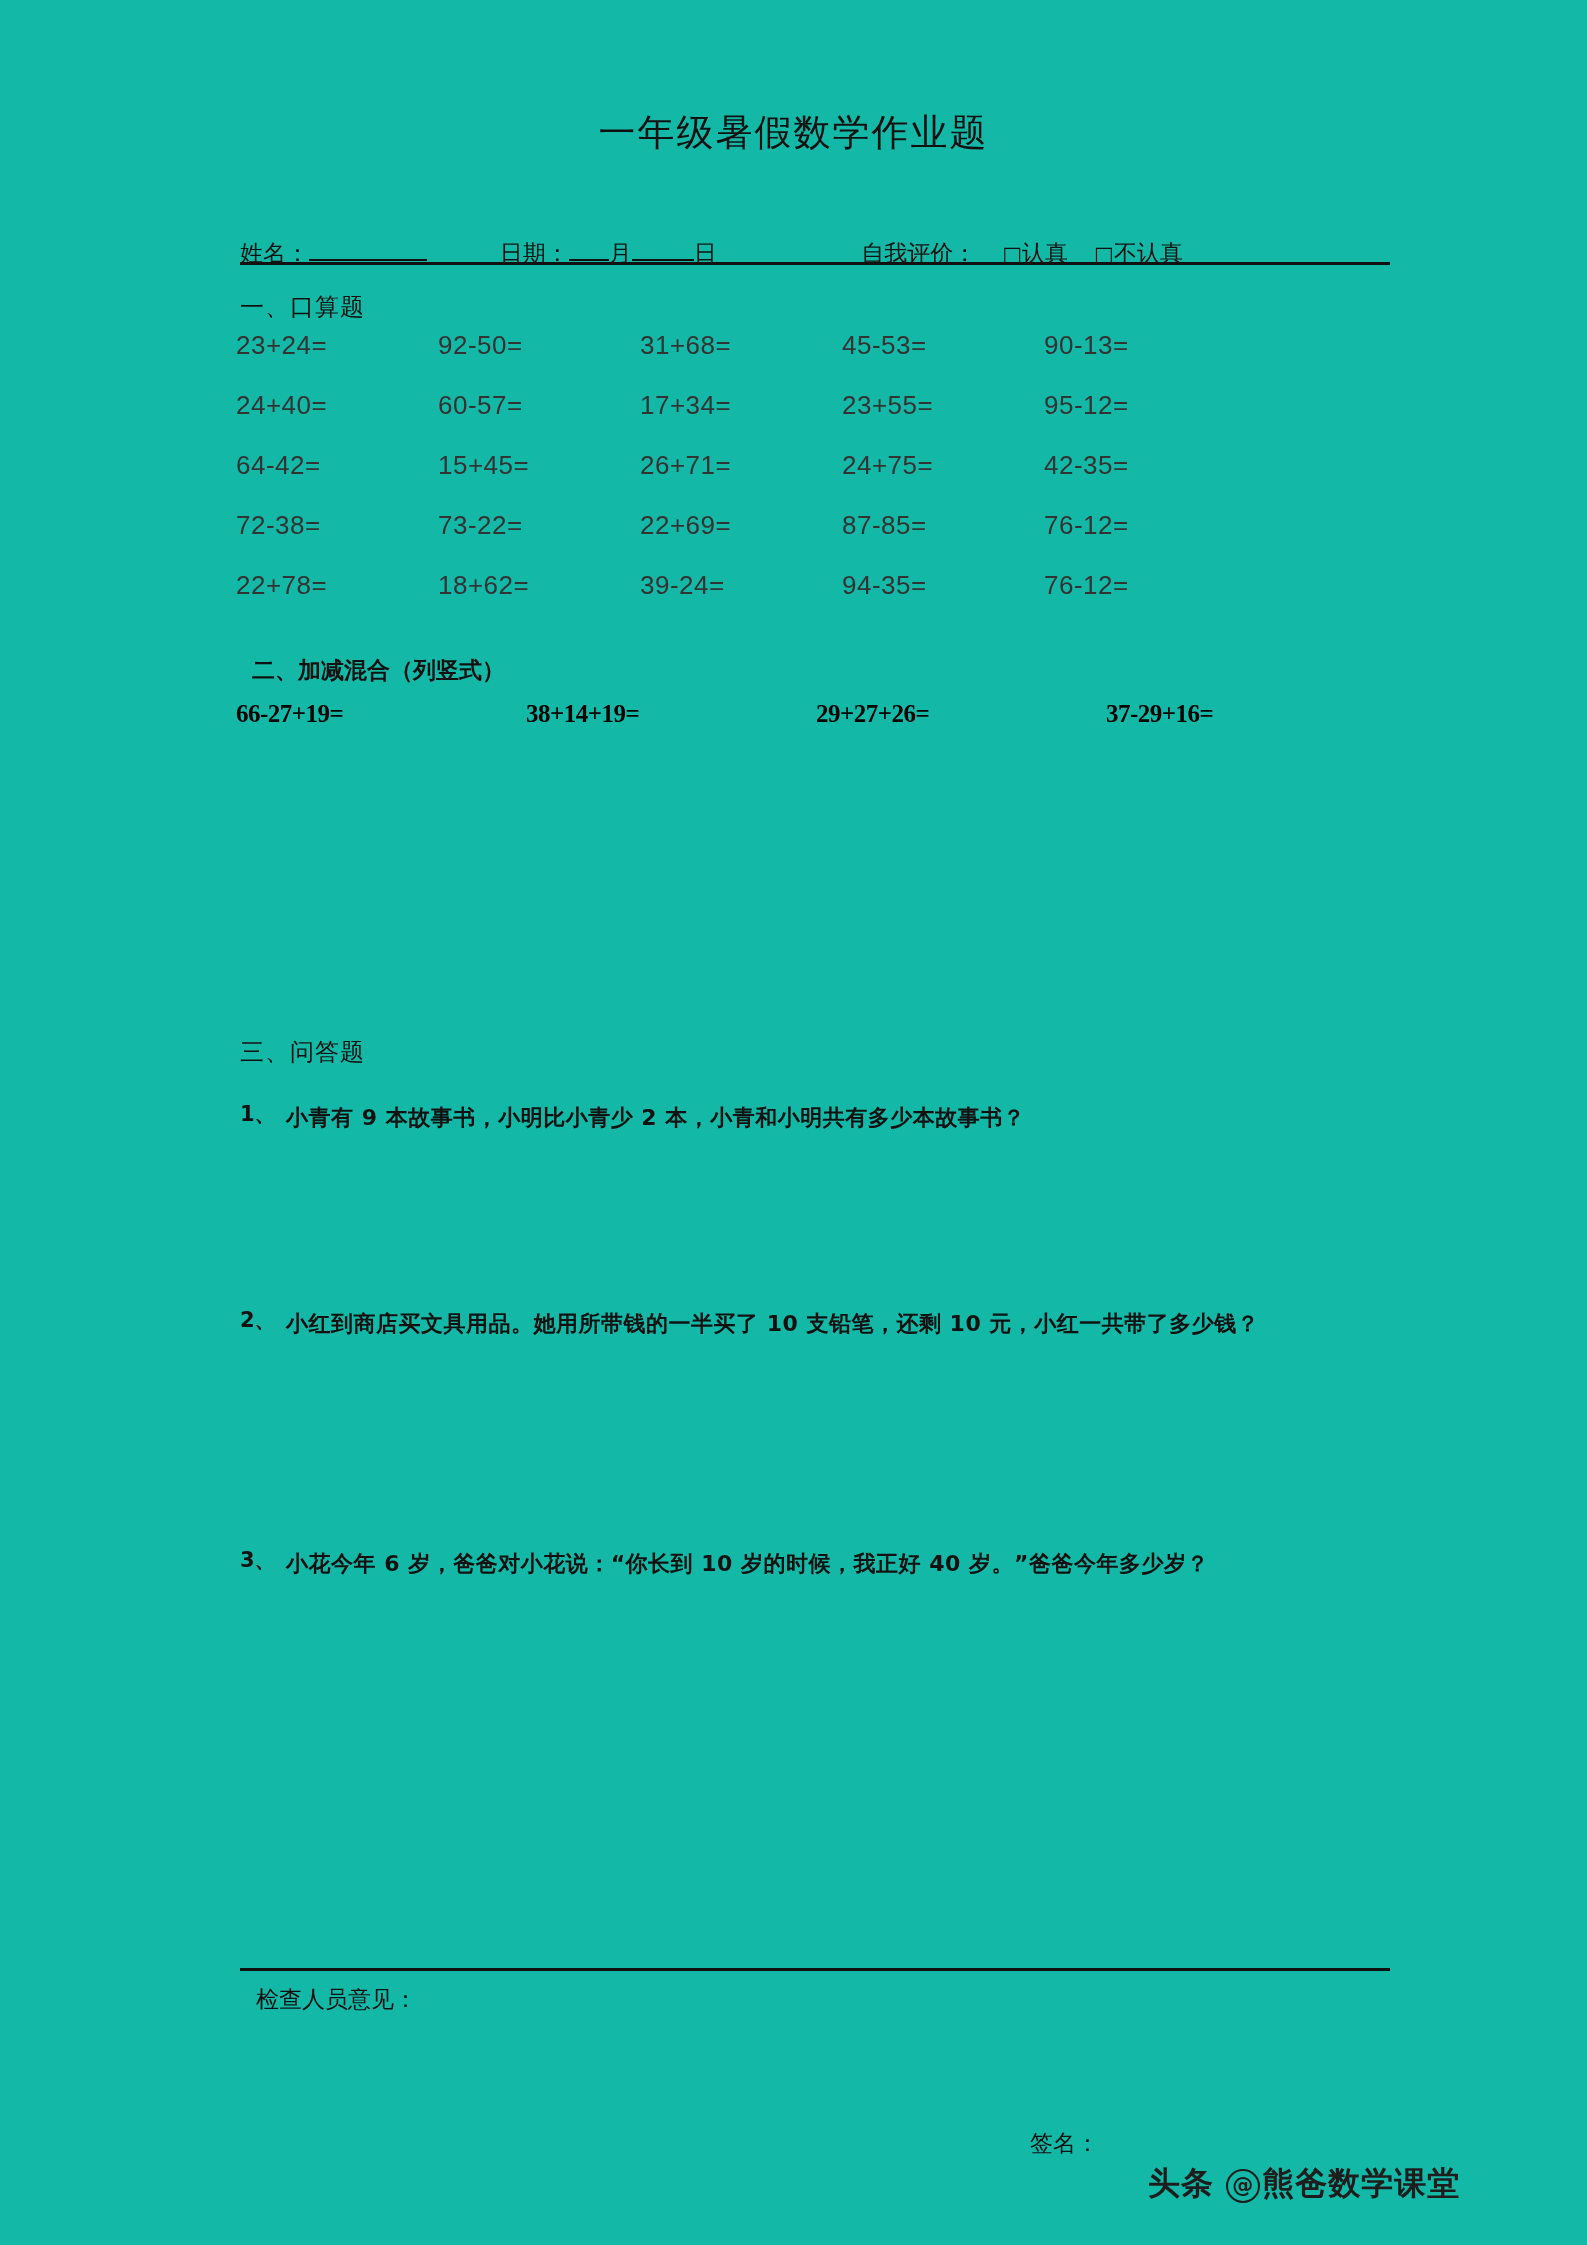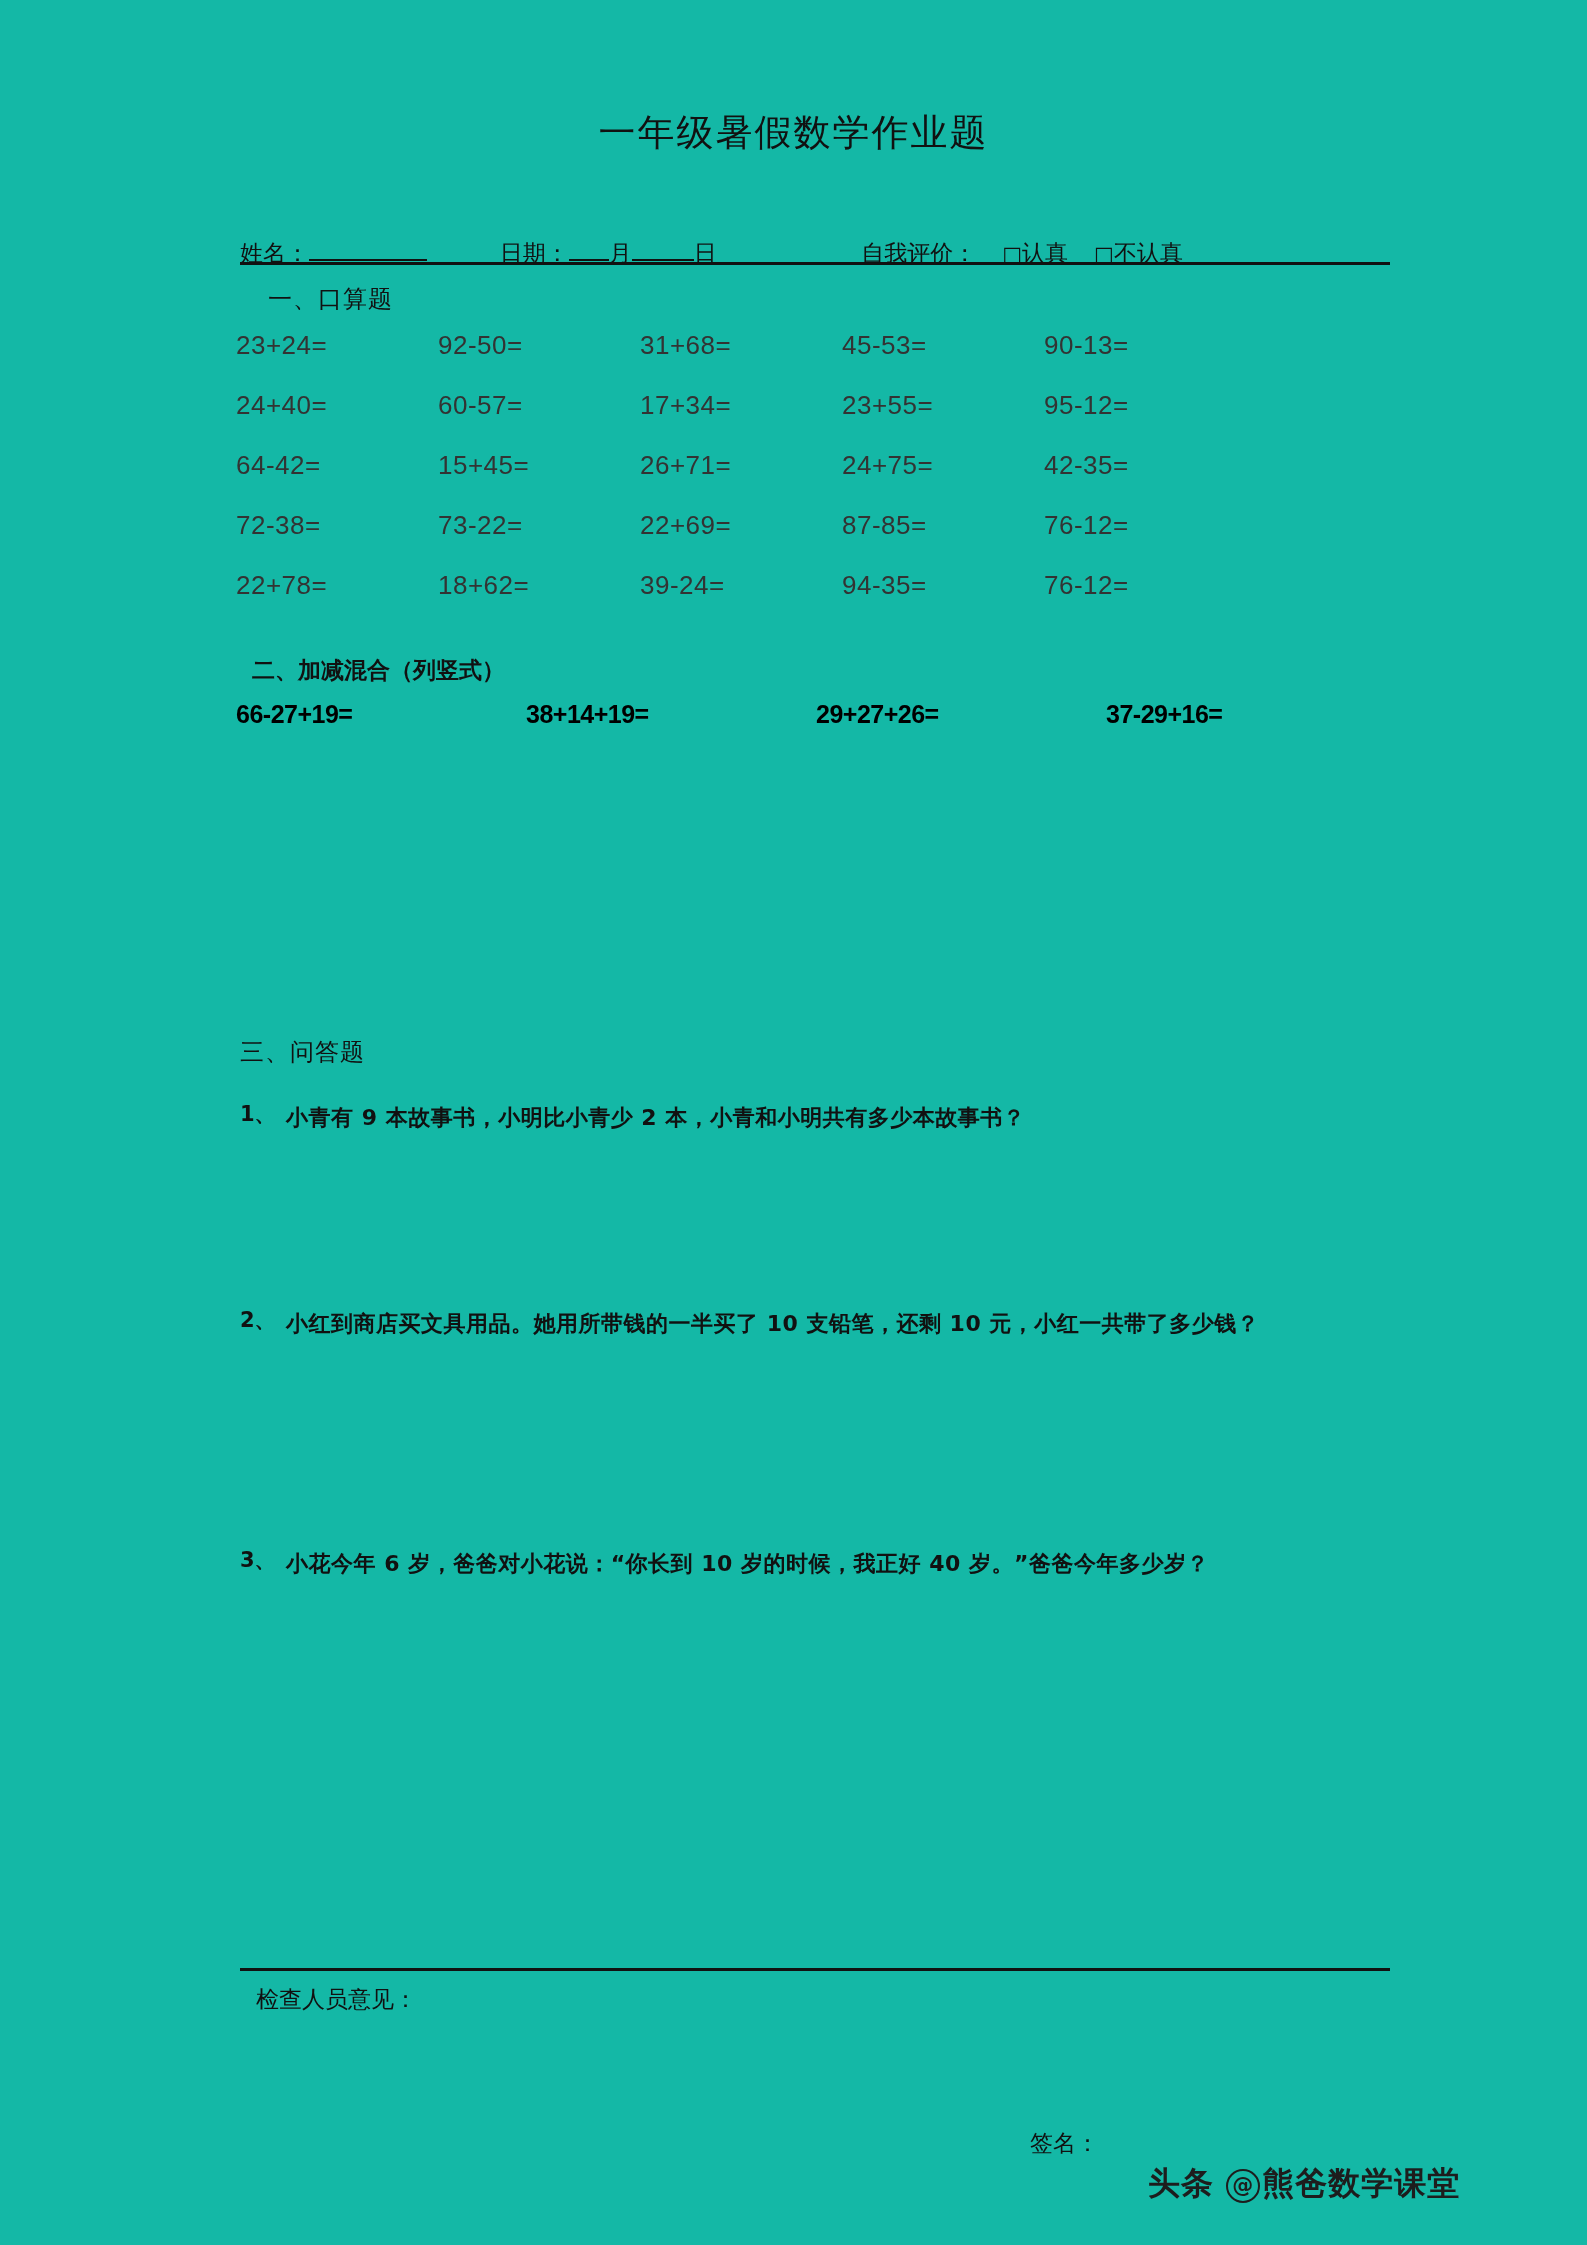--- a/index.html
+++ b/index.html
@@ -82,21 +82,21 @@
   #rule-bottom { top: 1968px; }
 
   
   .section-heading {
     position: absolute;
     left: 240px;
     font-size: 24px;
     color: #111;
     letter-spacing: 1px;
   }
-  #sec1-heading { top: 283px; margin-left: 28px; }
+  #sec1-heading { top: 291px; }
   #sec2-heading { top: 655px; font-weight: 700; letter-spacing: 0px;
                   font-family: "DejaVu Sans", "Liberation Sans", sans-serif; font-size: 23px; margin-left: 12px;}
   #sec3-heading { top: 1036px; }
 
   
   .calc-grid {
     position: absolute;
     top: 330px;
     left: 236px;
     width: 1010px;
@@ -120,21 +120,21 @@
     top: 700px;
     left: 236px;
     width: 1160px;
     display: flex;
   }
   .mixed-cell {
     width: 305px;
     font-size: 25px;
     font-weight: 700;
     color: #000;
-    font-family: Liberation Sans, sans-serif;
+    font-family: Liberation Serif, serif;
     letter-spacing: -0.5px;
   }
 
   
   .question {
     position: absolute;
     left: 240px;
     width: 1180px;
     color: #111;
   }

